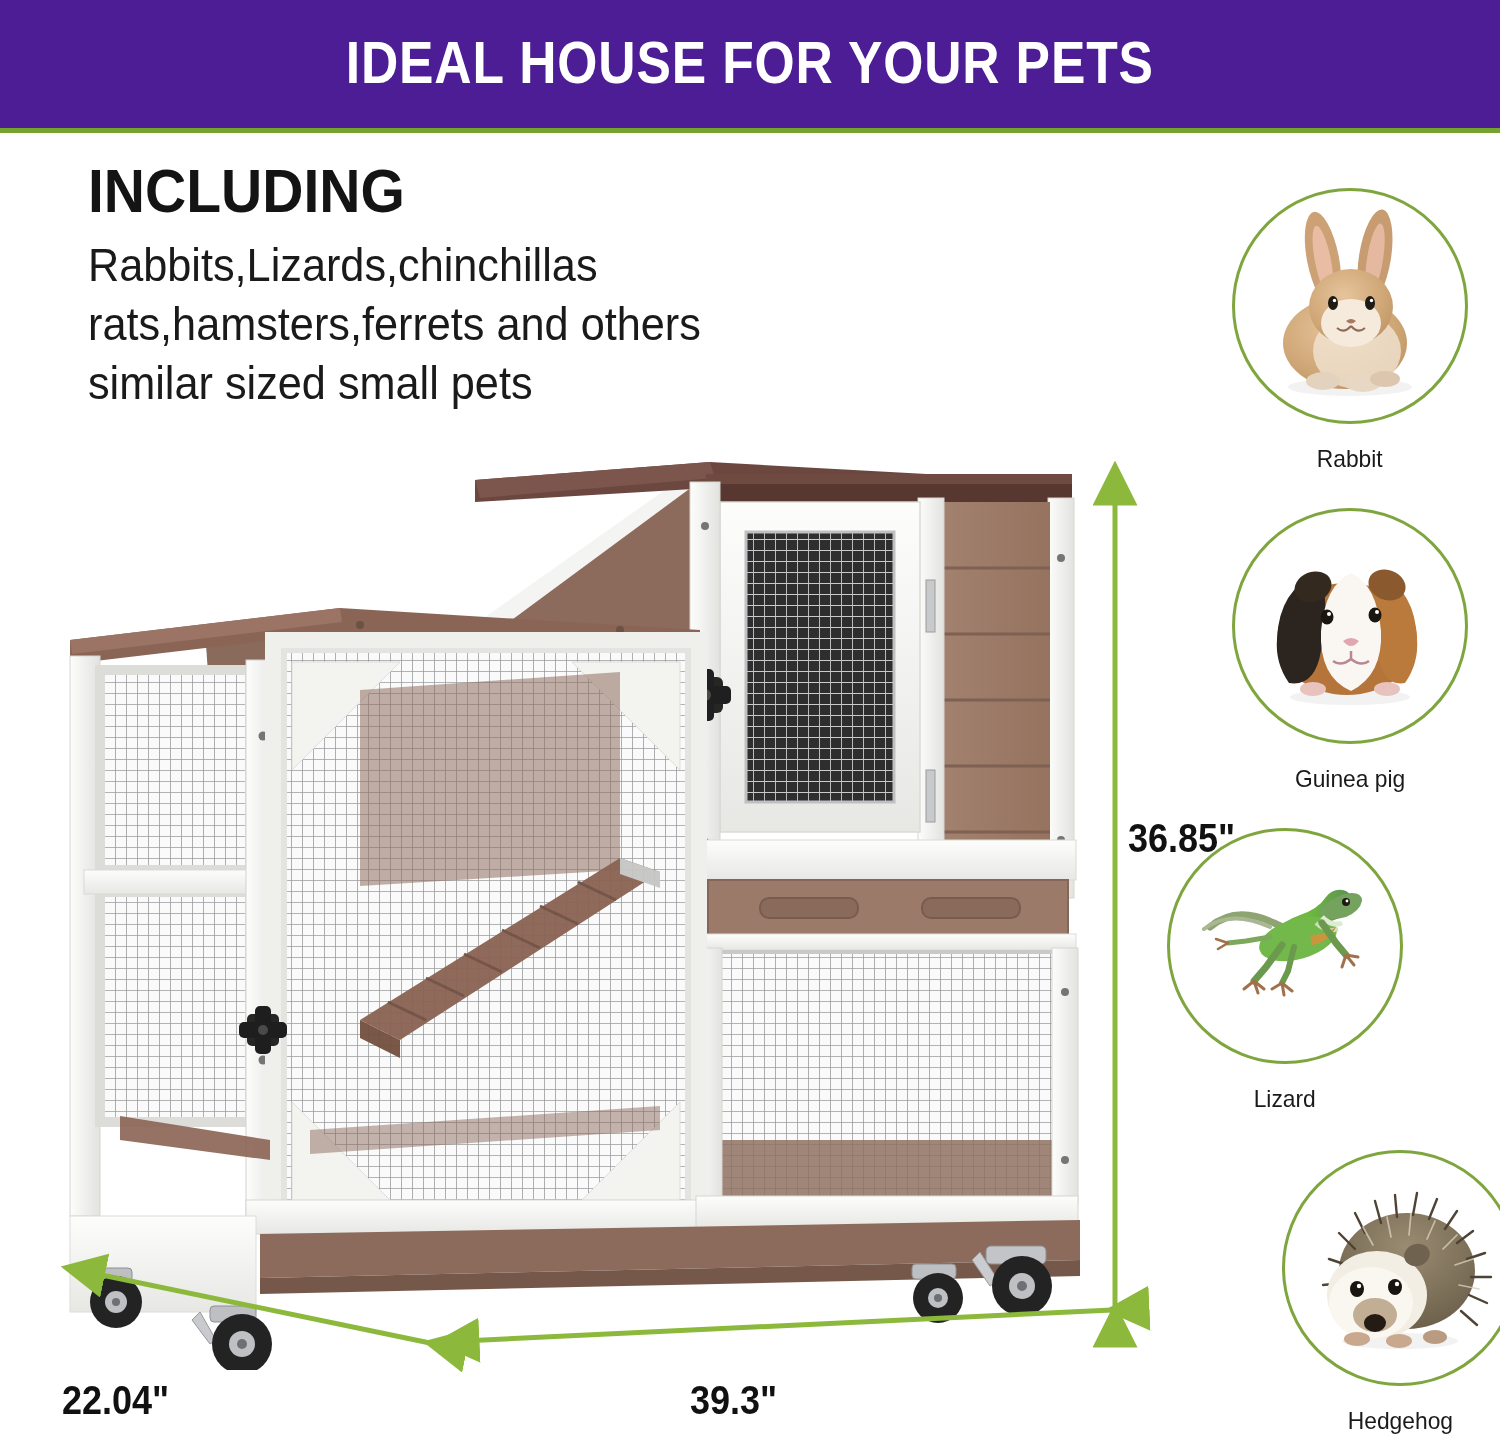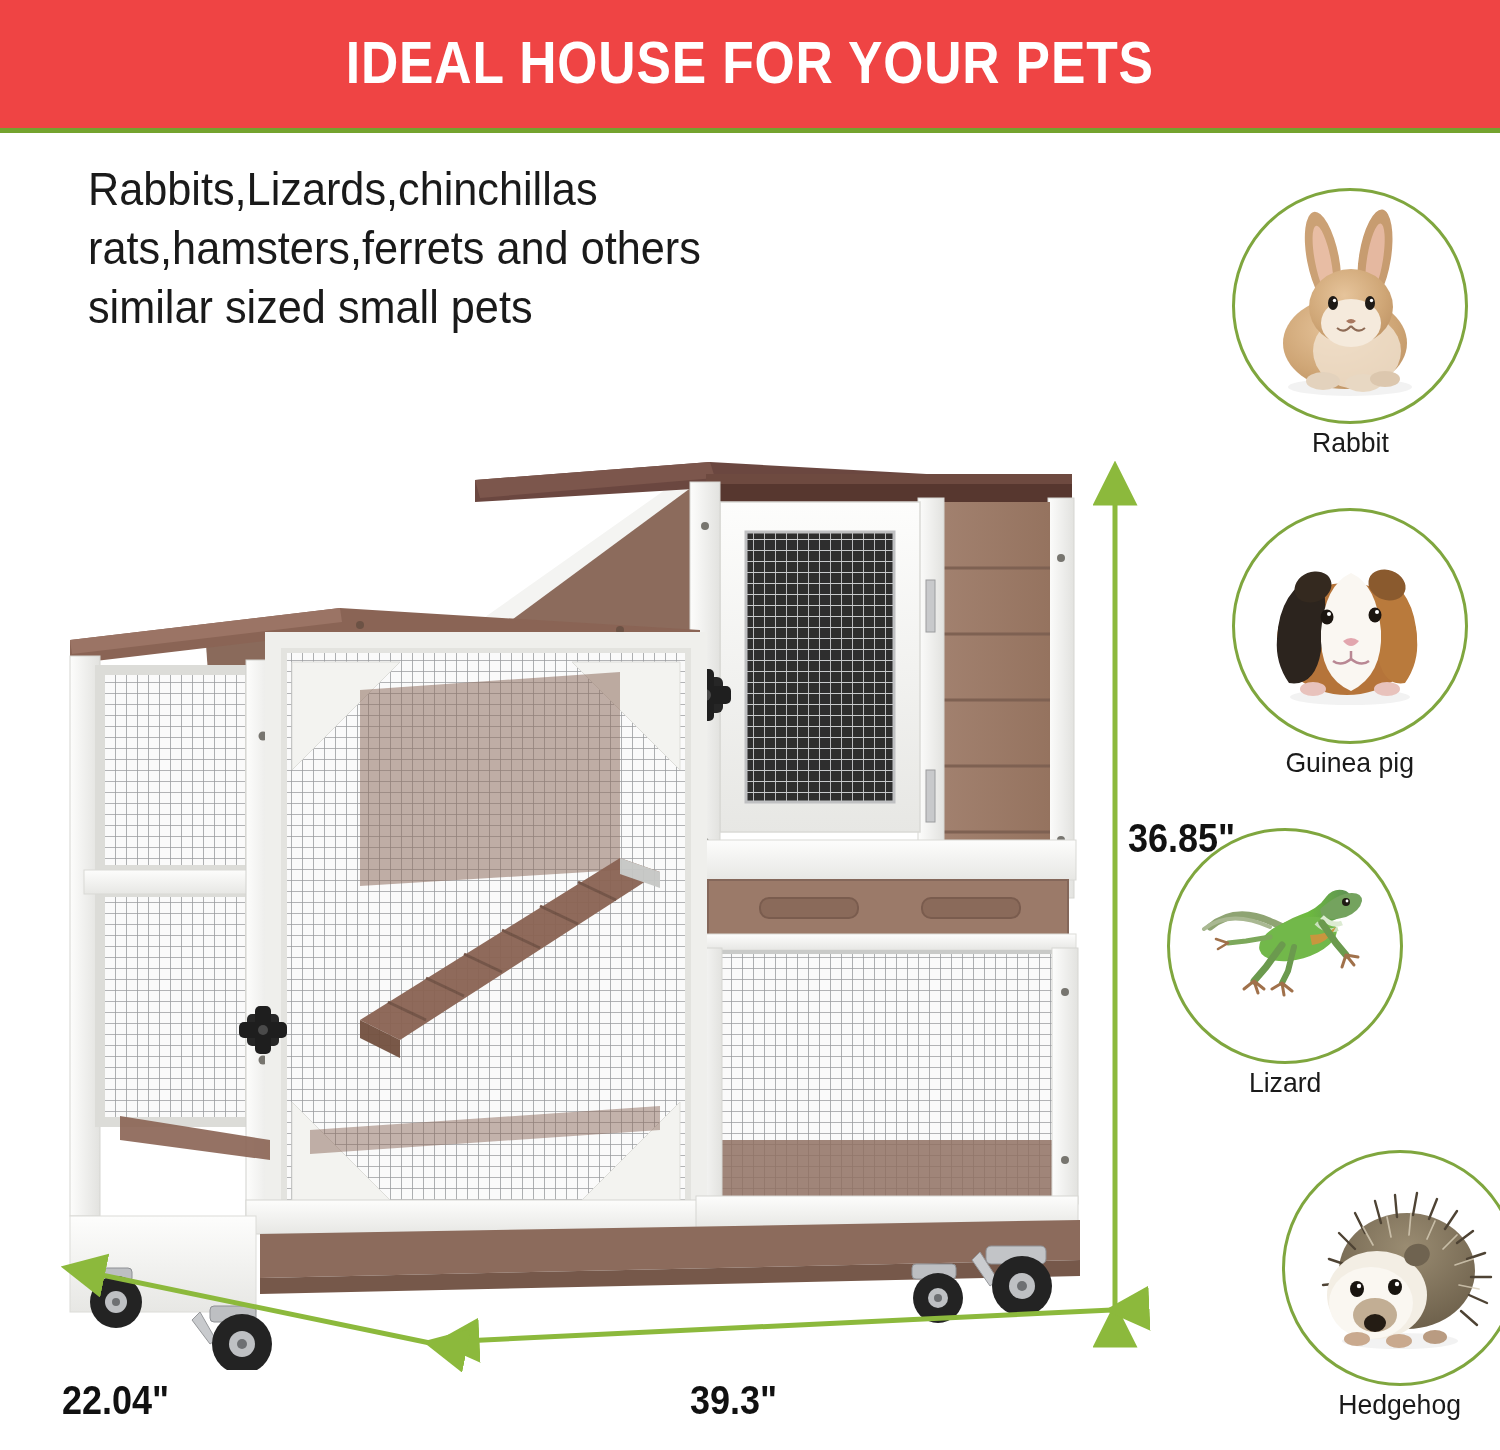--- a/index.html
+++ b/index.html
@@ -6,21 +6,21 @@
   body{
     width:1500px;height:1450px;
     background:#ffffff;
     font-family:"Liberation Sans", sans-serif;
     overflow:hidden;
     position:relative;
   }
   
   #banner{
     position:absolute;left:0;top:0;width:1500px;height:133px;
-    background:#ef4444;
+    background:#4c1d95;
     border-bottom:5px solid #74A32E;
     box-sizing:border-box;
   }
   #banner-title{
     position:absolute;left:0;right:0;top:50%;transform:translateY(-50%);
     text-align:center;color:#ffffff;
     font-family:"Liberation Sans Narrow","Liberation Sans",sans-serif;
     font-weight:bold;font-size:60px;letter-spacing:1px;
     transform-origin:center;
     white-space:nowrap;
@@ -42,23 +42,23 @@
   .inc-line span{display:inline-block;transform:scaleX(0.94);transform-origin:left;}
 
   
   .pet-card{position:absolute;width:250px;}
   .pet-circle{
     width:230px;height:230px;border-radius:50%;
     border:3px solid #7FA63E;background:#ffffff;
     position:relative;overflow:hidden;margin:0 auto;
   }
   .pet-label{
-    text-align:center;margin-top:4px;
+    text-align:center;margin-top:22px;
     font-family:"Liberation Sans Narrow","Liberation Sans",sans-serif;
-    font-size:28px;color:#1a1a1a;line-height:1.05;
+    font-size:24px;color:#1a1a1a;line-height:1.05;
   }
   .pet-label span{display:inline-block;transform:scaleX(0.95);}
   #pet-0{left:1225px;top:188px;}
   #pet-1{left:1225px;top:508px;}
   #pet-2{left:1160px;top:828px;}
   #pet-3{left:1275px;top:1150px;}
   .pet-art{position:absolute;left:0;top:0;width:100%;height:100%;}
 
   
   .dim-label{
@@ -78,20 +78,21 @@
   #dims-svg svg{display:block;width:100%;height:100%;}
 </style>
 </head>
 <body>
 
 <div id="banner">
   <div id="banner-title"><span>IDEAL HOUSE FOR YOUR PETS</span></div>
 </div>
 
 <div id="including-block">
+  <div id="including-head"><span>INCLUDING</span></div>
   <div class="inc-line"><span>Rabbits,Lizards,chinchillas</span></div>
   <div class="inc-line"><span>rats,hamsters,ferrets and others</span></div>
   <div class="inc-line"><span>similar sized small pets</span></div>
 </div>
 
 <div id="product">
 <svg viewBox="0 0 1070 930" xmlns="http://www.w3.org/2000/svg">
   <defs>
     <pattern id="mesh" width="11" height="11" patternUnits="userSpaceOnUse">
       <rect width="11" height="11" fill="#FAFAFA"></rect>

